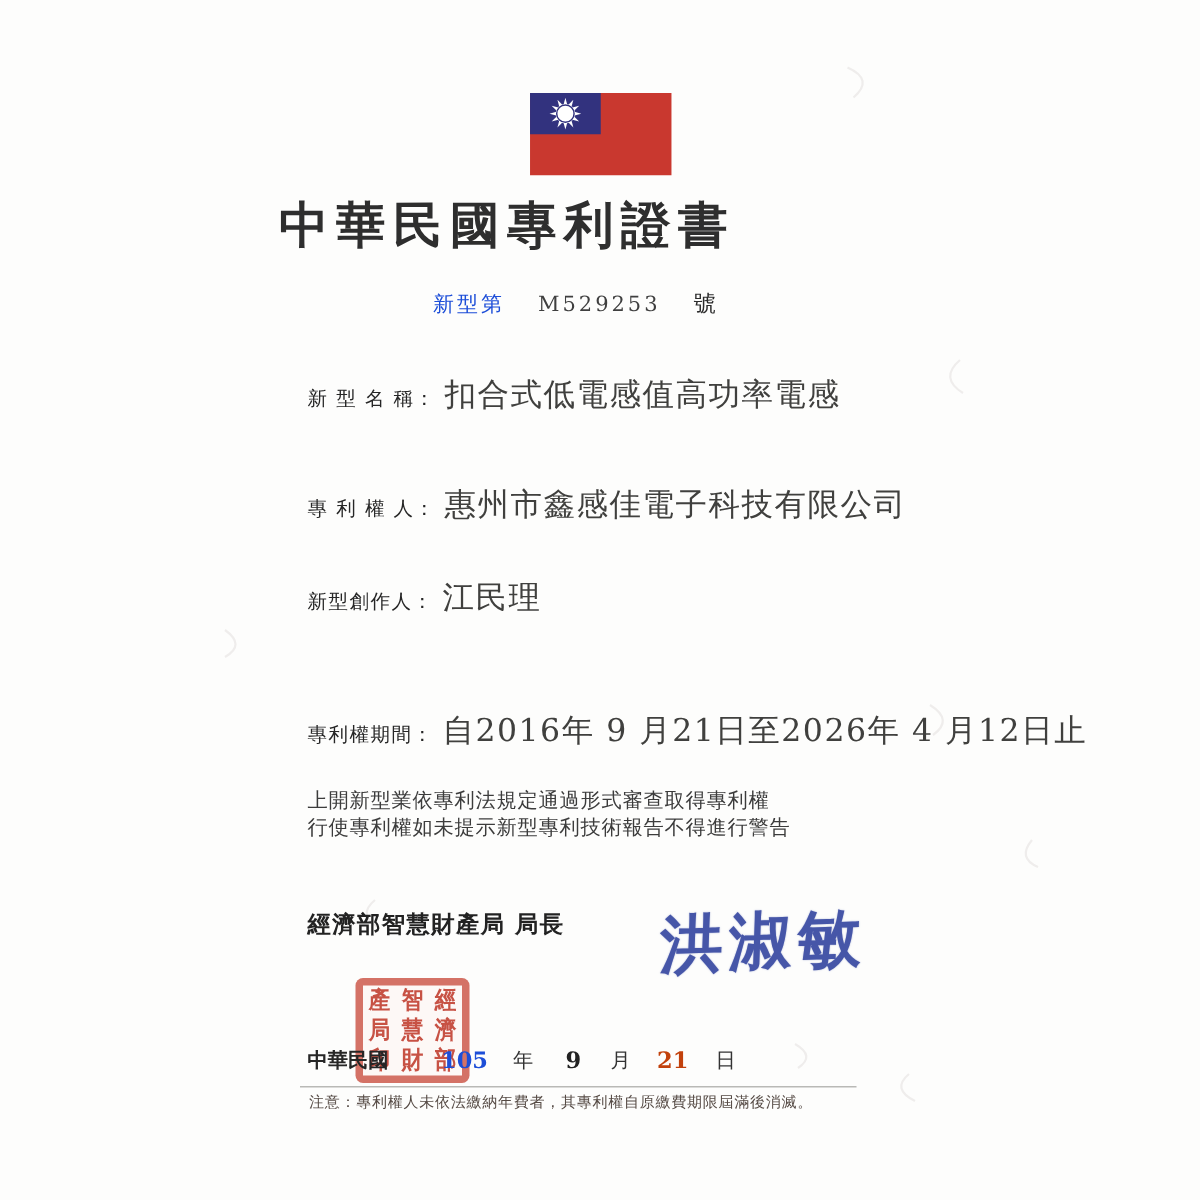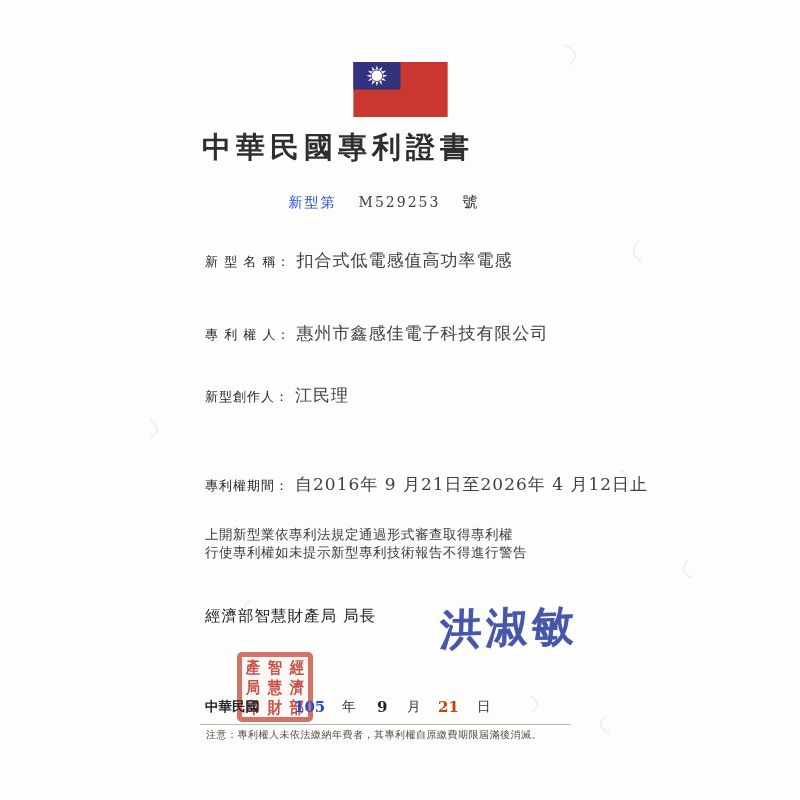--- a/index.html
+++ b/index.html
@@ -11,47 +11,47 @@
   }
   
   #texture{position:absolute;left:0;top:0;width:800px;height:800px;pointer-events:none;}
 
   
   #flag{position:absolute;left:353px;top:62px;width:95px;height:55px;}
 
   
   #title{
     position:absolute;left:0;top:128px;width:676px;text-align:center;
-    font-size:29px;font-weight:bold;letter-spacing:5px;color:#2e2e2e;
+    font-size:33px;font-weight:bold;letter-spacing:5px;color:#2e2e2e;
   }
 
   
   #patno{
     position:absolute;left:0;top:193px;width:800px;
     display:flex;justify-content:center;align-items:baseline;gap:22px;
     transform:translateX(-17px);
   }
   #patno .prefix{font-size:14px;color:#1d4ed8;letter-spacing:2px;}
   #patno .number{font-size:14px;color:#3f3f3f;letter-spacing:2px;}
   #patno .suffix{font-size:15px;color:#2b2b2b;}
 
   
   .field{position:absolute;left:205px;display:flex;align-items:baseline;gap:6px;white-space:nowrap;}
   .field .lbl{font-size:13px;font-weight:400;color:#262626;letter-spacing:1px;}
-  .field .val{font-size:17px;color:#40403e;letter-spacing:1px;}
+  .field .val{font-size:21px;color:#40403e;letter-spacing:1px;}
   #field-name{top:249px;}
   #field-owner{top:322px;}
   #field-creator{top:384px;}
   #field-period{top:473px;}
 
   
   #notice{position:absolute;left:205px;top:525px;font-size:13.5px;line-height:18px;color:#3c3c3c;letter-spacing:0.5px;}
 
   
-  #issuer{position:absolute;left:205px;top:606px;font-size:15.5px;font-weight:normal;color:#222;letter-spacing:1px;}
+  #issuer{position:absolute;left:205px;top:606px;font-size:15.5px;font-weight:bold;color:#222;letter-spacing:1px;}
   #signature{
     position:absolute;left:440px;top:600px;
     font-size:42px;font-weight:bold;color:#4656a8;letter-spacing:4px;
     transform:rotate(-2deg) skewX(-4deg);
     text-shadow:0 0 1px rgba(70,86,168,0.6);
   }
 
   
   #seal{
     position:absolute;left:237px;top:652px;width:66px;height:60px;

